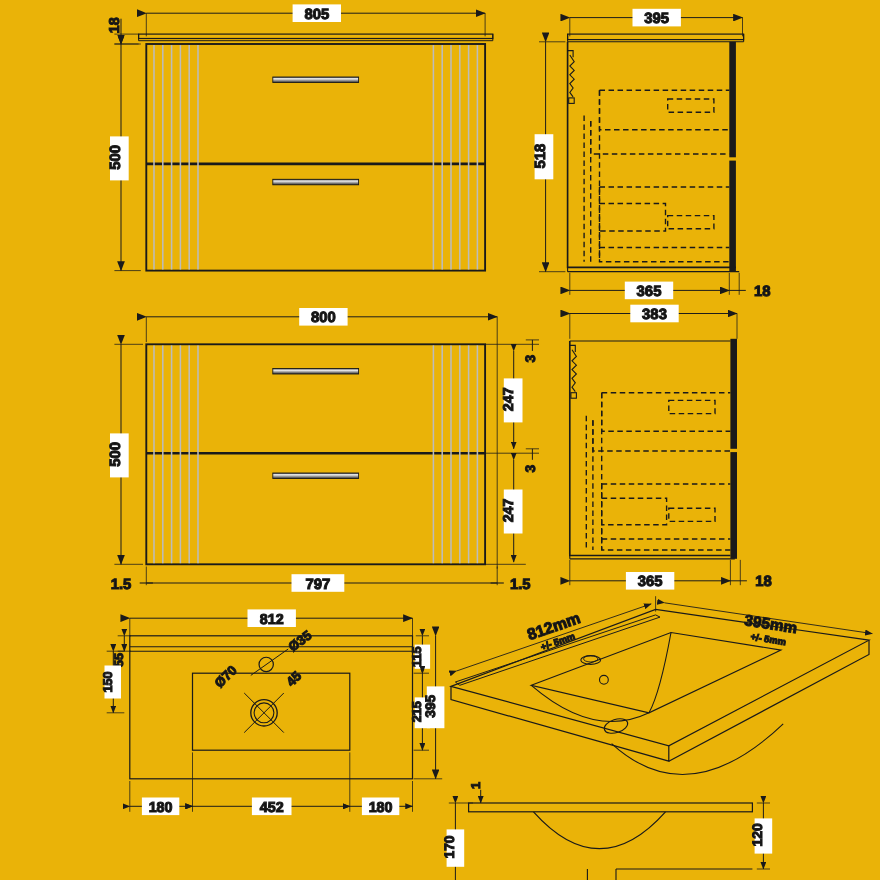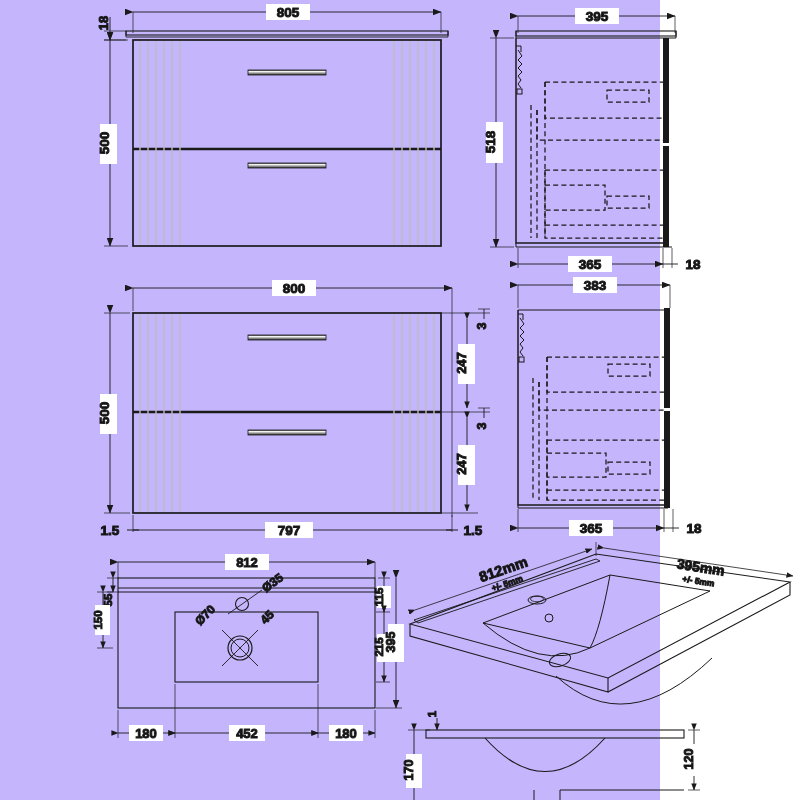--- a/index.html
+++ b/index.html
@@ -1,19 +1,19 @@
 <!DOCTYPE html>
 <html><head>
 <meta charset="utf-8">
 <title>Technical Drawing</title>
 <style>
   html,body{margin:0;padding:0;background:#ffffff;}
   body{width:800px;height:800px;overflow:hidden;
        font-family:"Liberation Sans",sans-serif;}
-  #sheet{position:relative;width:660px;height:800px;background:#c4b5fd;}
+  #sheet{position:relative;width:800px;height:800px;background:#eab308;}
   svg{display:block;}
   text{font-family:"Liberation Sans",sans-serif;font-weight:bold;fill:#111;}
 </style>
 </head>
 <body>
 
 <div id="sheet">
 <svg width="800" height="800" viewBox="0 0 800 800">
   <defs>
     <marker id="ah" markerWidth="9" markerHeight="7" refX="8.5" refY="3.5" orient="auto" markerUnits="userSpaceOnUse">

